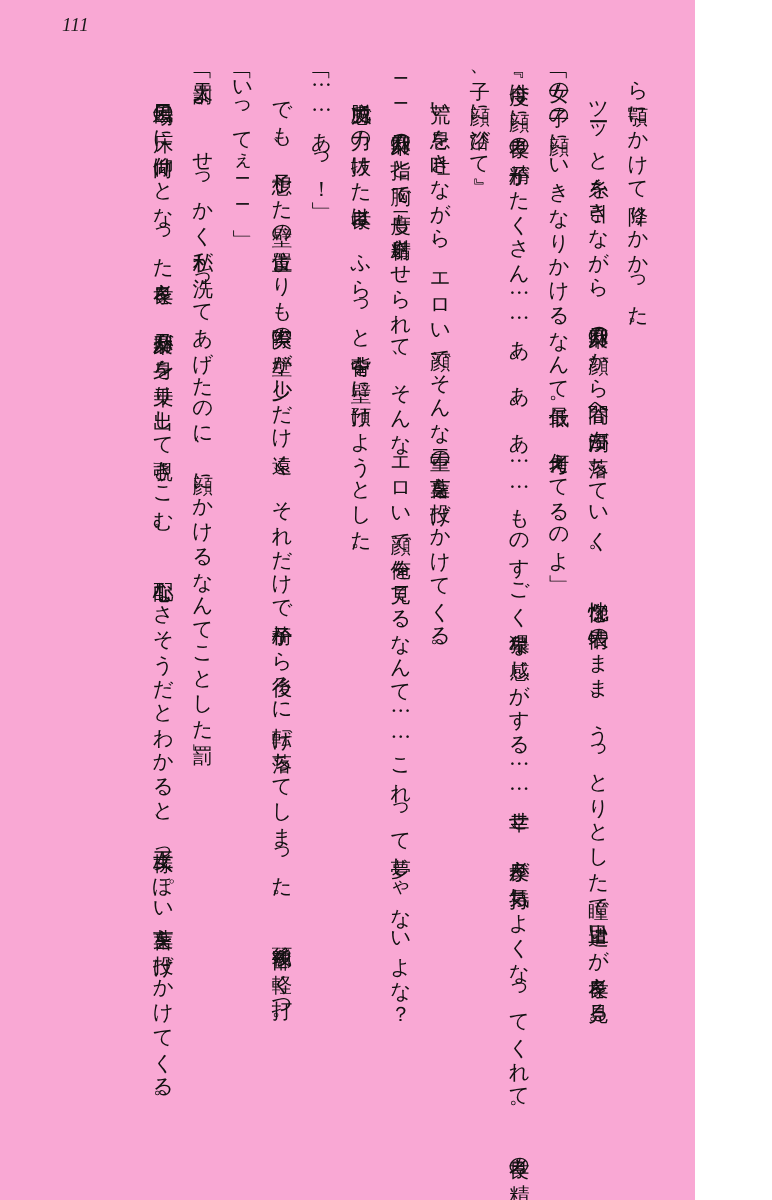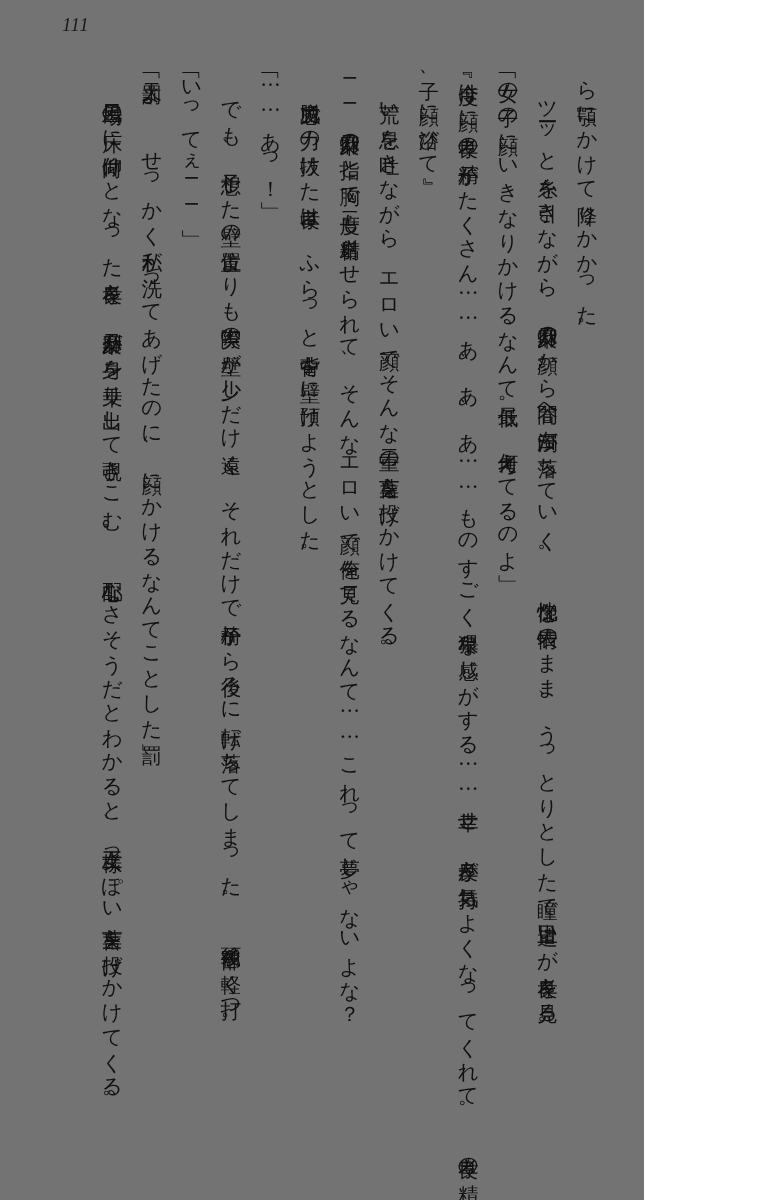--- a/index.html
+++ b/index.html
@@ -2,23 +2,23 @@
 <html><head>
 <meta charset="utf-8">
 <style>
   html, body {
     margin: 0;
     padding: 0;
     background: #ffffff;
   }
   .page {
     position: relative;
-    width: 644px;
+    width: 695px;
     height: 1200px;
-    background: #737373;
+    background: #f9a8d4;
     overflow: hidden;
     font-family: "Liberation Serif", "DejaVu Serif", serif;
     color: #111111;
   }
   .page-number {
     position: absolute;
     top: 14px;
     left: 62px;
     font-size: 19px;
     font-style: italic;

